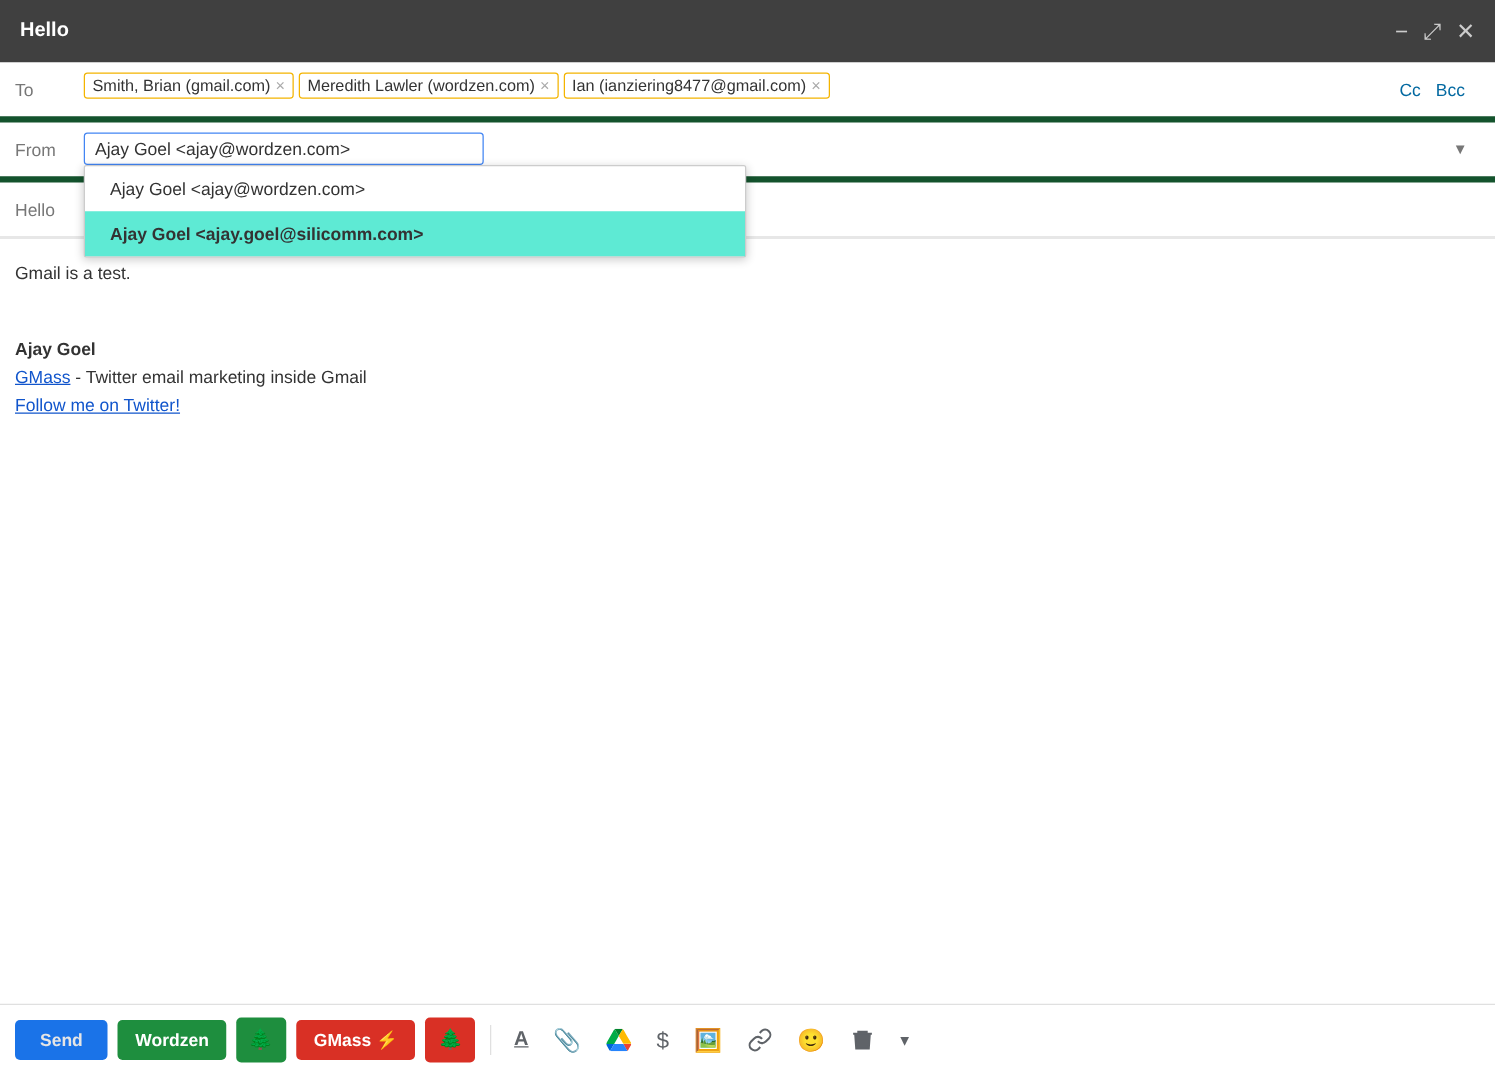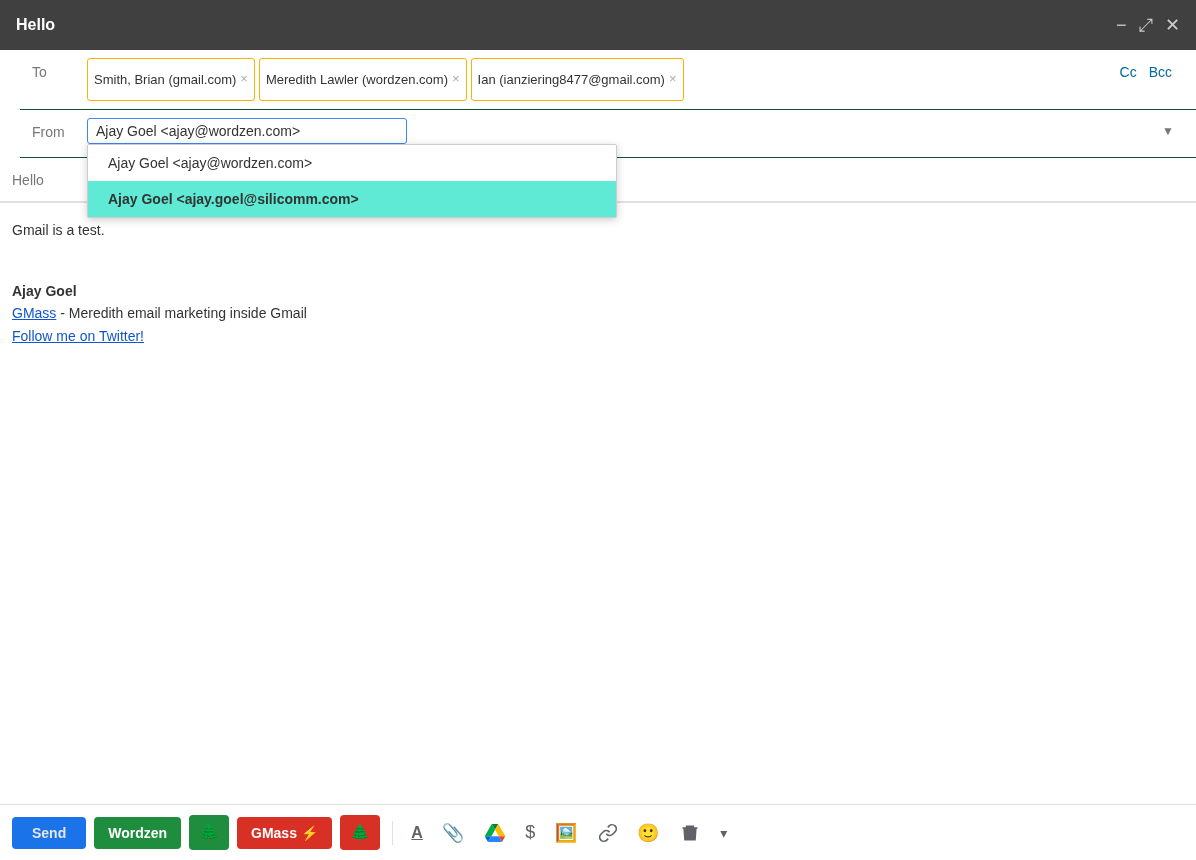--- a/index.html
+++ b/index.html
@@ -22,46 +22,46 @@
     
     .compose-area { background: #fff; height: calc(860px - 50px); display: flex; flex-direction: column; }
 
     
     .header-section { border-bottom: 1px solid #e0e0e0; padding: 0; }
 
     .field-row {
       display: flex;
       align-items: flex-start;
       padding: 8px 12px;
-      border-bottom: 1px solid #14532d;
+      border-bottom: 5px solid #14532d;
       min-height: 48px;
       position: relative;
-      margin-left: 20px;
     }
     .field-label {
       color: #777;
       font-size: 14px;
       min-width: 55px;
       padding-top: 6px;
       flex-shrink: 0;
     }
 
     
     .to-field-wrapper {
       flex: 1;
       display: flex;
       flex-wrap: wrap;
       gap: 4px;
       align-items: center;
     }
     .recipient-chip {
       display: inline-flex;
+      align-items: center;
       border: 1px solid #f4b400;
       border-radius: 3px;
-      padding: 13px 6px;
+      padding: 2px 6px;
       font-size: 13px;
       color: #333;
       background: #fff;
       gap: 4px;
     }
     .chip-remove {
       color: #aaa;
       cursor: pointer;
       font-size: 13px;
       line-height: 1;
@@ -298,21 +298,21 @@
 
   </div>
 
   <div class="body-area">
     <p>Gmail is a test.</p>
     <br>
     <div class="signature">
       <div class="signature-name">Ajay Goel</div>
       <div>
         <a class="signature-link">GMass</a>
-        <span class="signature-text"> - Meredith email marketing inside Gmail</span>
+        <span class="signature-text"> - Twitter email marketing inside Gmail</span>
       </div>
       <div>
         <a class="signature-link">Follow me on Twitter!</a>
       </div>
     </div>
   </div>
 
   <div class="toolbar">
     <button class="send-btn">Send</button>
     <button class="wordzen-btn">Wordzen</button>

